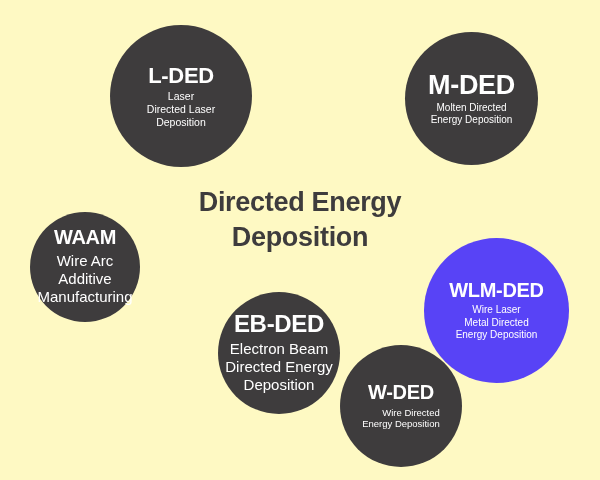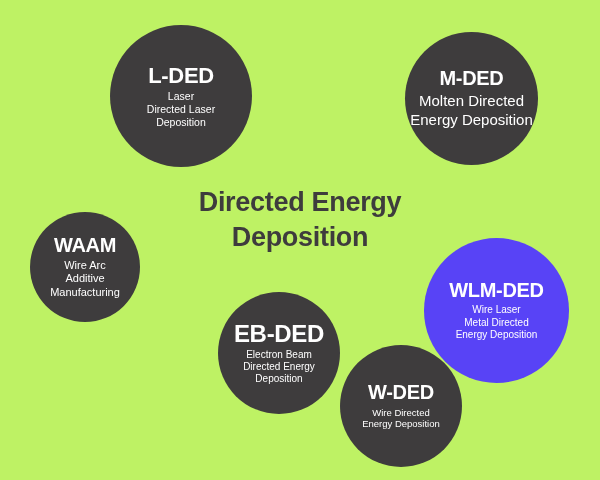--- a/index.html
+++ b/index.html
@@ -7,21 +7,21 @@
     padding: 0;
     background: #ffffff;
   }
   body {
     font-family: "Liberation Sans", sans-serif;
   }
   #canvas {
     position: relative;
     width: 600px;
     height: 480px;
-    background: #bef264;
+    background: #fef9c3;
     overflow: hidden;
   }
   .bubble {
     position: absolute;
     border-radius: 50%;
     display: flex;
     flex-direction: column;
     align-items: center;
     justify-content: center;
     text-align: center;
@@ -40,38 +40,38 @@
     line-height: 1.22;
     white-space: pre-line;
     margin-top: 3px;
   }
   
   #bubble-l-ded   { left: 110px; top: 25px;  width: 142px; height: 142px; background: #3e3c3d; }
   #bubble-l-ded .bubble-title { font-size: 22px; }
   #bubble-l-ded .bubble-sub   { font-size: 10.5px; }
 
   #bubble-m-ded   { left: 405px; top: 32px;  width: 133px; height: 133px; background: #3e3c3d; }
-  #bubble-m-ded .bubble-title { font-size: 20px; }
-  #bubble-m-ded .bubble-sub   { font-size: 15px; }
+  #bubble-m-ded .bubble-title { font-size: 27px; }
+  #bubble-m-ded .bubble-sub   { font-size: 10px; }
 
   #bubble-waam    { left: 30px;  top: 212px; width: 110px; height: 110px; background: #3e3c3d; }
   #bubble-waam .bubble-title { font-size: 20px; }
-  #bubble-waam .bubble-sub   { font-size: 11px; }
+  #bubble-waam .bubble-sub   { font-size: 15px; }
 
   #bubble-wlm-ded { left: 424px; top: 238px; width: 145px; height: 145px; background: #5843f6; }
   #bubble-wlm-ded .bubble-title { font-size: 20px; }
   #bubble-wlm-ded .bubble-sub   { font-size: 10px; }
 
   #bubble-eb-ded  { left: 218px; top: 292px; width: 122px; height: 122px; background: #3e3c3d; }
   #bubble-eb-ded .bubble-title { font-size: 24px; }
-  #bubble-eb-ded .bubble-sub   { font-size: 10px; }
+  #bubble-eb-ded .bubble-sub   { font-size: 15px; }
 
   #bubble-w-ded   { left: 340px; top: 345px; width: 122px; height: 122px; background: #3e3c3d; }
   #bubble-w-ded .bubble-title { font-size: 20px; text-align: right; }
-  #bubble-w-ded .bubble-sub   { font-size: 9.5px; }
+  #bubble-w-ded .bubble-sub   { font-size: 9.5px; text-align: right; }
 
   #bubble-cold-spray { left: 104px; top: 362px; width: 80px; height: 80px; background: #3e3c3d; }
   #bubble-cold-spray .bubble-title { font-size: 16px; }
 
   #center-title {
     position: absolute;
     left: 140px;
     top: 185px;
     width: 320px;
     text-align: center;

